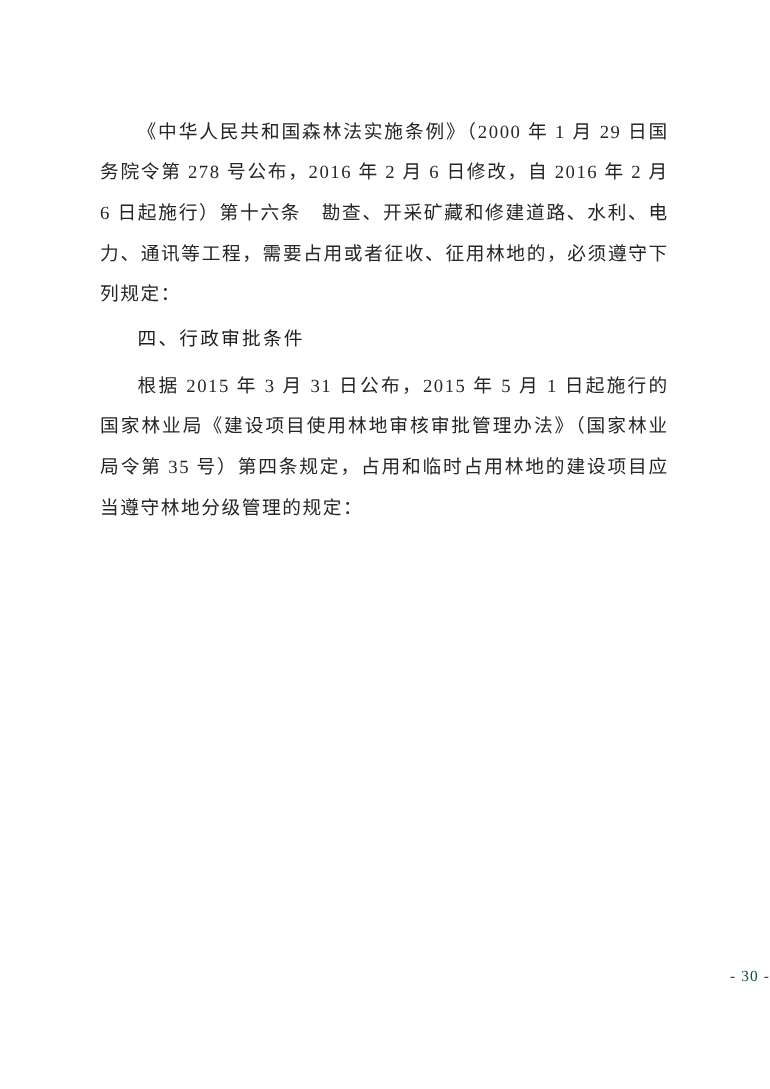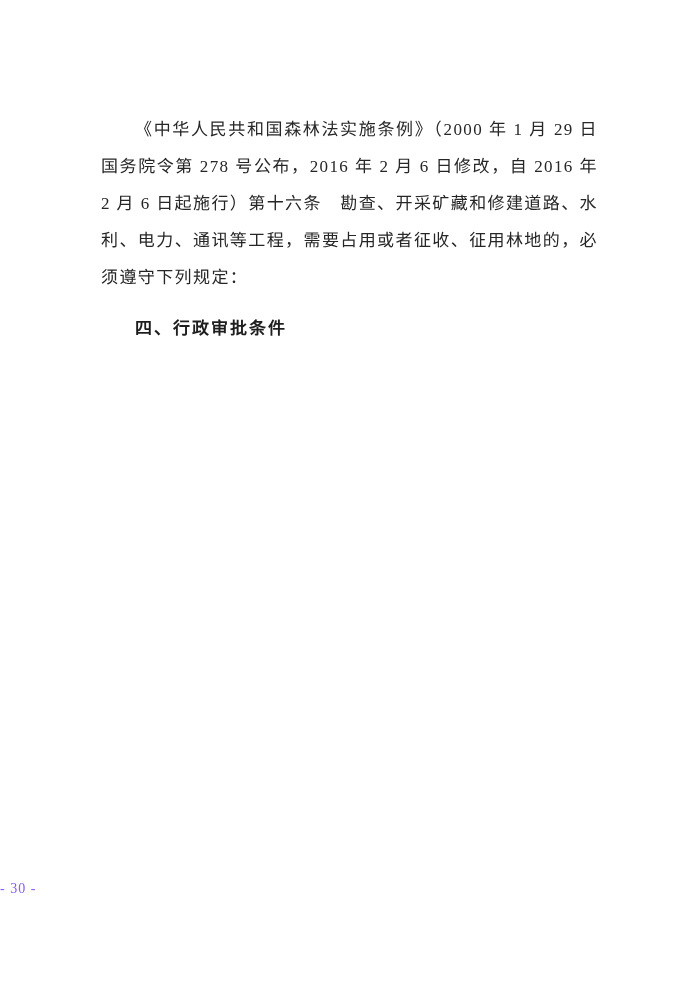--- a/index.html
+++ b/index.html
@@ -21,43 +21,44 @@
     position: absolute;
     left: 87px;
     top: 97px;
     width: 525px;
     text-align: justify;
     font-size: 17px;
     line-height: 37.1px;
     letter-spacing: 1.4px;
   }
   .content p {
-    margin: 14px;
+    margin: 4px;
     padding: 0;
     text-indent: 2em;
   }
   .content p.section-heading {
     font-family: "Liberation Sans", "DejaVu Sans", sans-serif;
-    font-weight: bold;
+    font-weight: normal;
     letter-spacing: 2px;
     color: #1e1e1e;
   }
   .page-number {
     position: absolute;
     top: 881px;
     left: 0;
     width: 100%;
-    text-align: left;
+    text-align: right;
     font-size: 14px;
     letter-spacing: 1px;
-    color: #8b5cf6;
+    color: #14532d;
   }
 </style>
 </head>
 <body>
 
 <div class="page">
   <div class="content">
     <p>《中华人民共和国森林法实施条例》（2000 年 1 月 29 日国务院令第 278 号公布，2016 年 2 月 6 日修改，自 2016 年 2 月 6 日起施行）第十六条　勘查、开采矿藏和修建道路、水利、电力、通讯等工程，需要占用或者征收、征用林地的，必须遵守下列规定：</p>
     <p class="section-heading">四、行政审批条件</p>
+    <p>根据 2015 年 3 月 31 日公布，2015 年 5 月 1 日起施行的国家林业局《建设项目使用林地审核审批管理办法》（国家林业局令第 35 号）第四条规定，占用和临时占用林地的建设项目应当遵守林地分级管理的规定：</p>
   </div>
   <div class="page-number">- 30 -</div>
 </div>
 
 </body></html>

